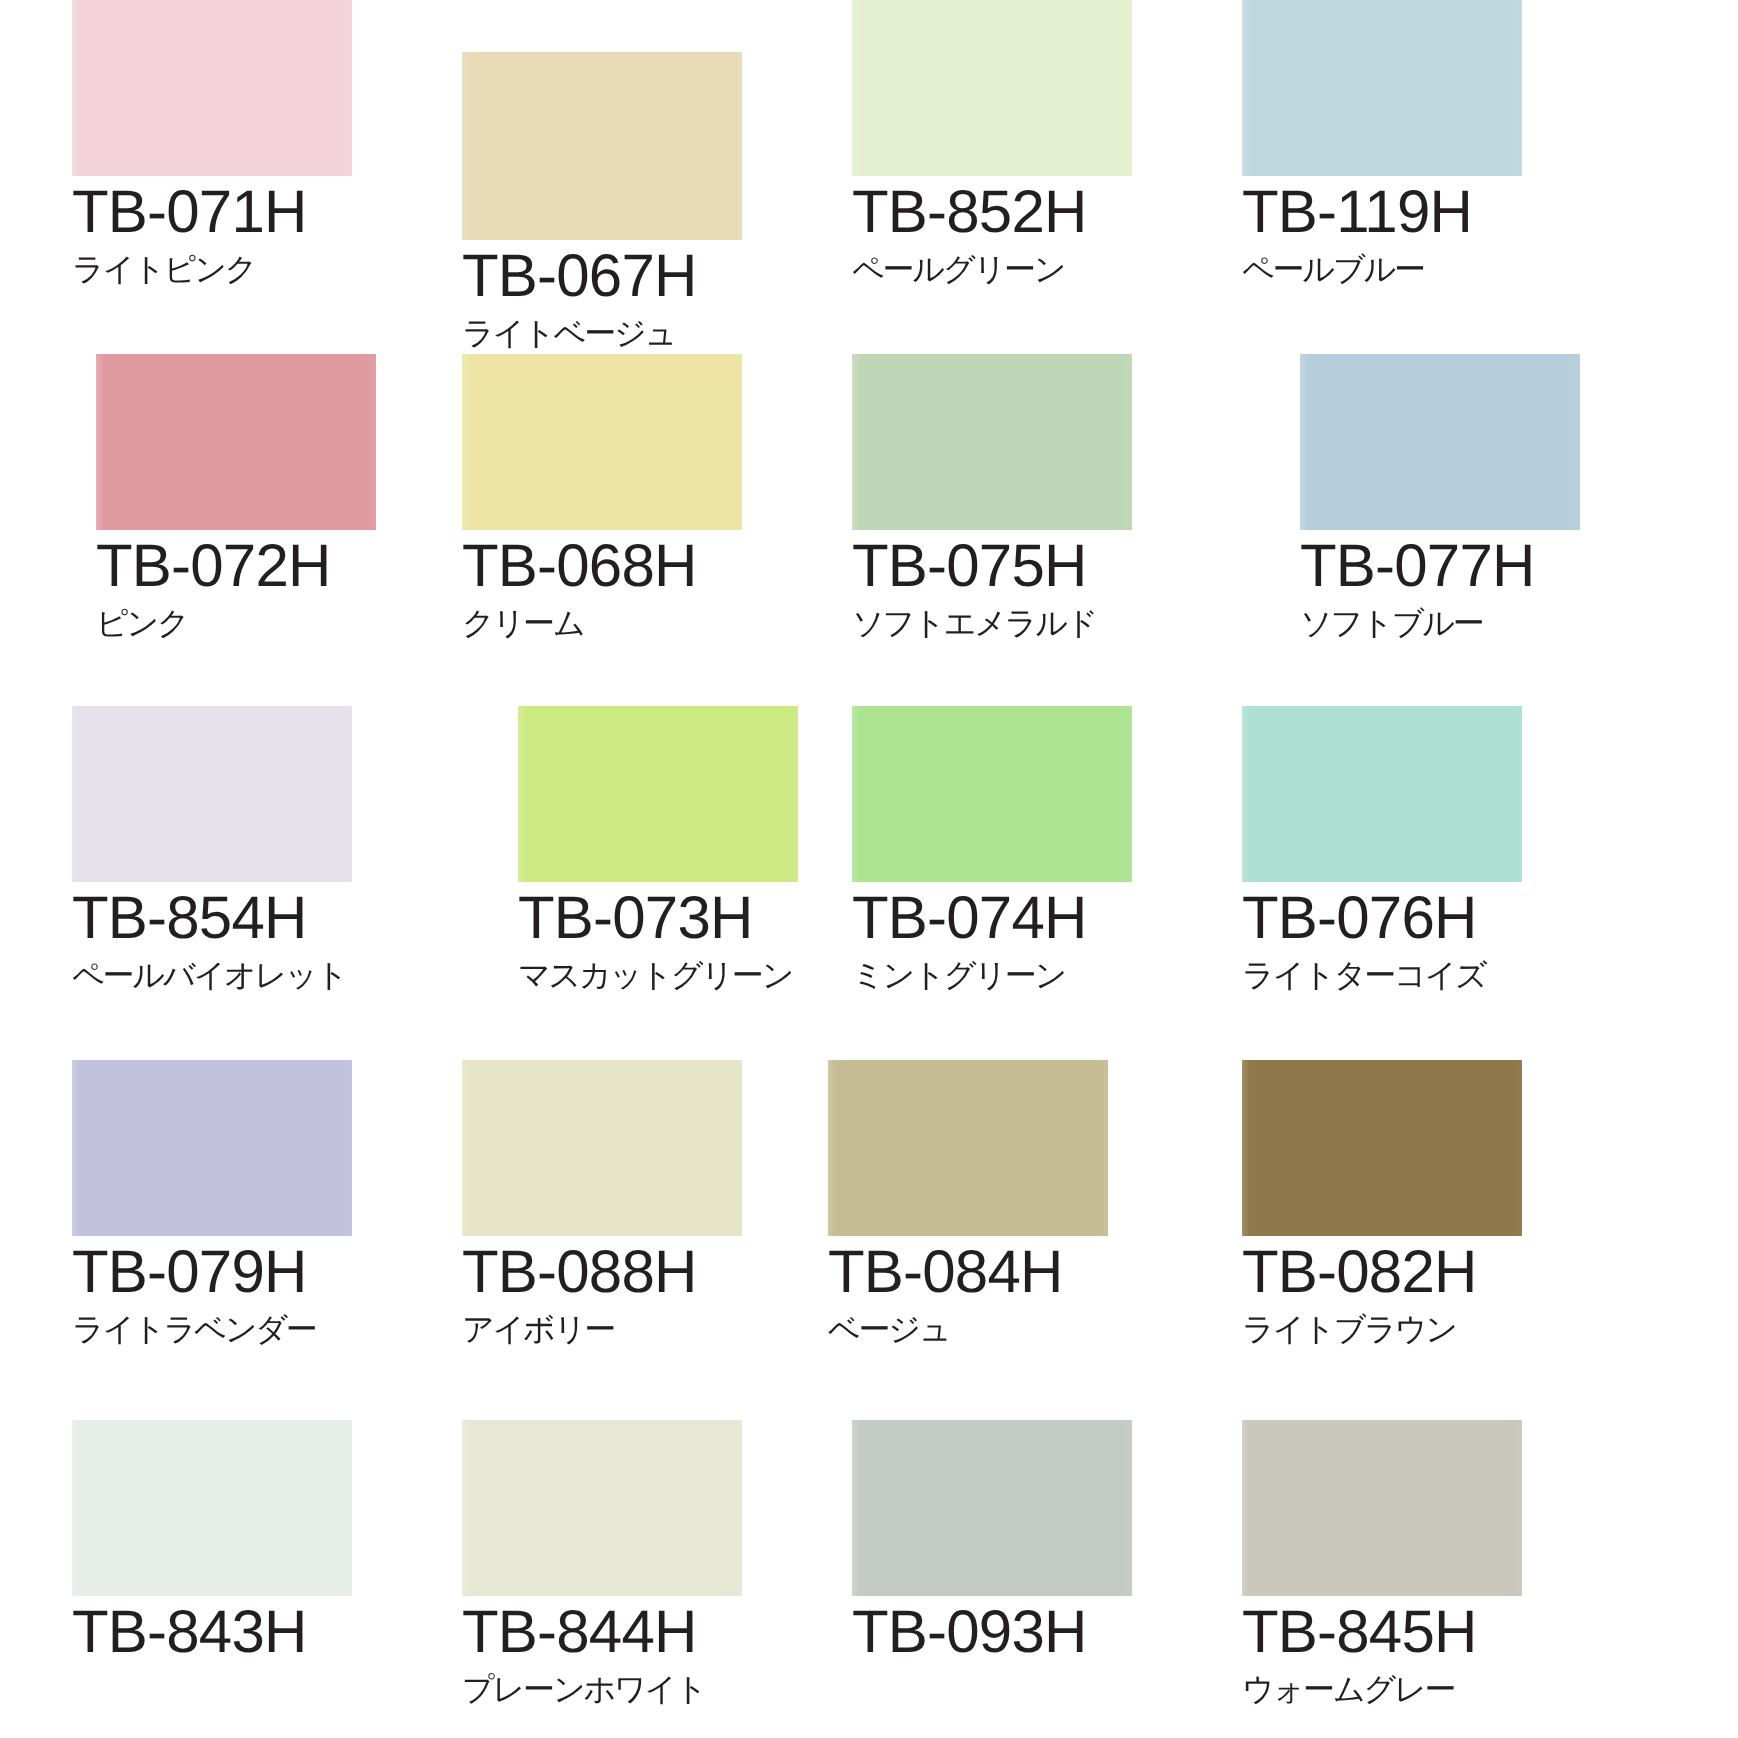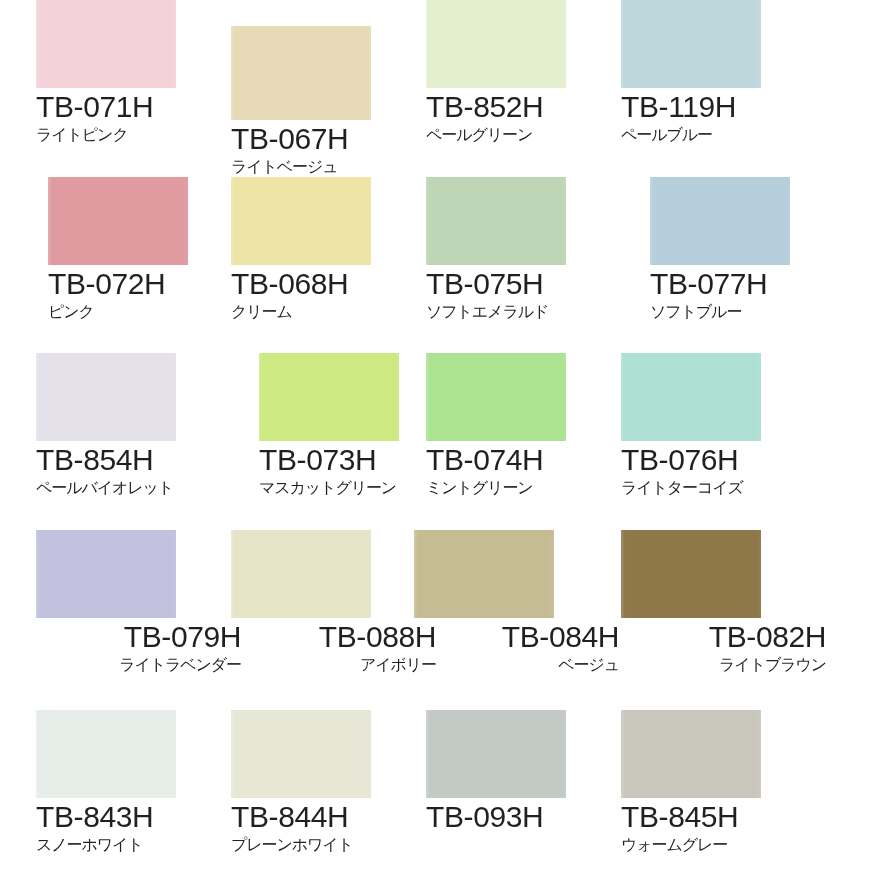--- a/index.html
+++ b/index.html
@@ -175,21 +175,21 @@
     </div>
     <div class="swatch-cell" style="left:621px;">
       <div class="swatch-chip" style="background-color: rgb(173, 224, 210);"></div>
       <div class="swatch-meta">
         <span class="swatch-code">TB-076H</span>
         <span class="swatch-name">ライトターコイズ</span>
       </div>
     </div>
   </div>
 
-  <div class="swatch-row" style="top:530px;text-align:right;">
+  <div class="swatch-row" style="top:530px;">
     <div class="swatch-cell" style="left:36px;">
       <div class="swatch-chip" style="background-color: rgb(194, 193, 222);"></div>
       <div class="swatch-meta">
         <span class="swatch-code">TB-079H</span>
         <span class="swatch-name">ライトラベンダー</span>
       </div>
     </div>
     <div class="swatch-cell" style="left:231px;">
       <div class="swatch-chip" style="background-color: rgb(230, 228, 198);"></div>
       <div class="swatch-meta">
@@ -211,21 +211,20 @@
         <span class="swatch-name">ライトブラウン</span>
       </div>
     </div>
   </div>
 
   <div class="swatch-row" style="top:710px;">
     <div class="swatch-cell" style="left:36px;">
       <div class="swatch-chip" style="background-color: rgb(231, 237, 232);"></div>
       <div class="swatch-meta">
         <span class="swatch-code">TB-843H</span>
-        <span class="swatch-name">スノーホワイト</span>
       </div>
     </div>
     <div class="swatch-cell" style="left:231px;">
       <div class="swatch-chip" style="background-color: rgb(230, 231, 213);"></div>
       <div class="swatch-meta">
         <span class="swatch-code">TB-844H</span>
         <span class="swatch-name">プレーンホワイト</span>
       </div>
     </div>
     <div class="swatch-cell" style="left:426px;">

